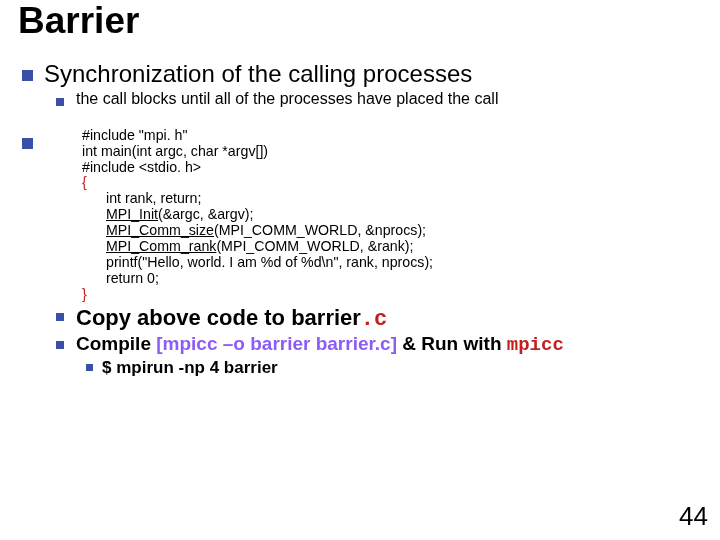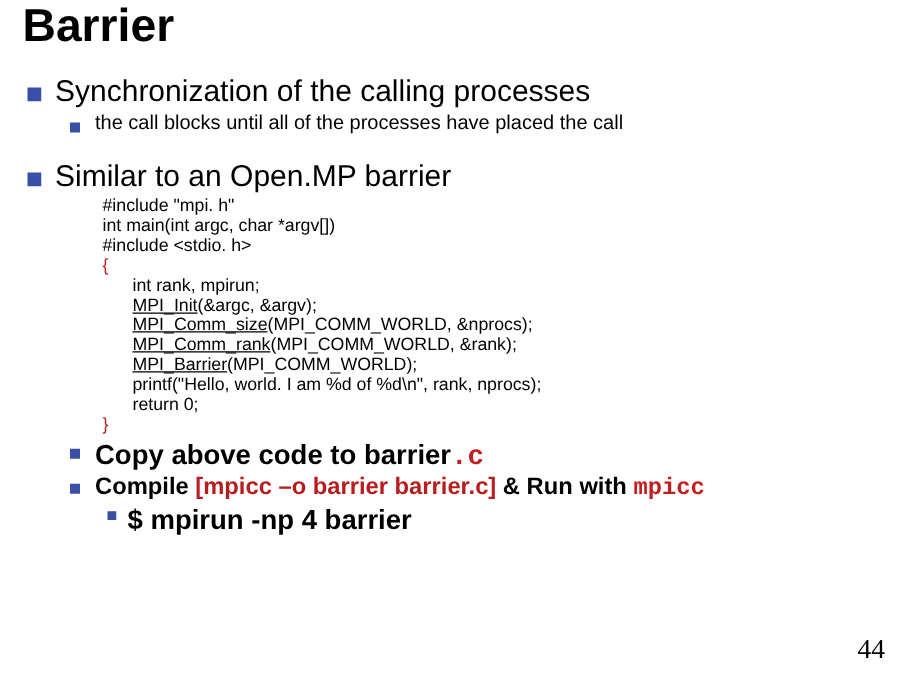--- a/index.html
+++ b/index.html
@@ -56,37 +56,36 @@
   .lvl3 > li::before {
     content: "";
     position: absolute;
     left: 2px; top: 6px;
     width: 7px; height: 7px;
     background: #3a4fa8;
   }
 
   .mono { font-family: "Courier New", Courier, monospace; }
   .braces-red { color: #c22020; }
-  .orange { color: #b91c1c; }
+  .orange { color: #8b5cf6; }
 
   
   .codeblock {
     margin: 2px 0 2px 38px;
     font-size: 14.2px;
     line-height: 1.12;
     font-family: Arial, Helvetica, sans-serif;
   }
   .codeblock .indent1 { padding-left: 24px; display: inline-block; }
 
   .page-num {
     position: absolute;
     right: 12px;
     bottom: 8px;
-    font-size: 22px;
-    font-family: Liberation Serif, serif;
+    font-size: 26px;
   }
 </style>
 </head>
 <body>
 
 <div class="slide">
 
   <h1 class="title">Barrier</h1>
 
   <ul class="lvl1">
@@ -95,45 +94,43 @@
       <span>Synchronization of the calling processes</span>
       <ul class="lvl2">
         <li>
           <span>the call blocks until all of the processes have placed the call</span>
         </li>
       </ul>
     </li>
 
 
     <li>
-      <span>Similar to an Open.MP barrier</span>
 
       <div class="codeblock">
         <div>#include "mpi. h"</div>
         <div>int main(int argc, char *argv[])</div>
         <div>#include &lt;stdio. h&gt;</div>
         <div><span class="braces-red">{</span></div>
-        <div><span class="indent1">int rank, mpirun;</span></div>
+        <div><span class="indent1">int rank, return;</span></div>
         <div><span class="indent1"><span style="text-decoration:underline">MPI_Init</span><span>(&amp;argc, &amp;argv);</span></span></div>
         <div><span class="indent1"><span style="text-decoration:underline">MPI_Comm_size</span><span>(MPI_COMM_WORLD, &amp;nprocs);</span></span></div>
         <div><span class="indent1"><span style="text-decoration:underline">MPI_Comm_rank</span><span>(MPI_COMM_WORLD, &amp;rank);</span></span></div>
-        <div><span class="indent1"><span style="text-decoration:underline">MPI_Barrier</span><span>(MPI_COMM_WORLD);</span></span></div>
         <div><span class="indent1">printf("Hello, world.  I am %d of %d\n", rank, nprocs);</span></div>
         <div><span class="indent1">return 0;</span></div>
         <div><span class="braces-red">}</span></div>
       </div>
 
       <ul class="lvl2" style="margin-top:0">
         <li style="font-weight:bold; font-size:22px">
           <span>Copy above code to barrier</span><span class="mono braces-red">.c</span>
         </li>
         <li style="font-weight:bold; font-size:19px">
           <span>Compile </span><span class="orange">[mpicc –o barrier barrier.c]</span><span> &amp; Run with </span><span class="mono braces-red">mpicc</span>
           <ul class="lvl3">
-            <li style="font-weight:bold; font-size:22px">
+            <li style="font-weight:bold; font-size:17px">
               <span>$ </span><span>mpirun -np 4 barrier</span>
             </li>
           </ul>
         </li>
       </ul>
     </li>
 
   </ul>
 
   <div class="page-num">44</div>

